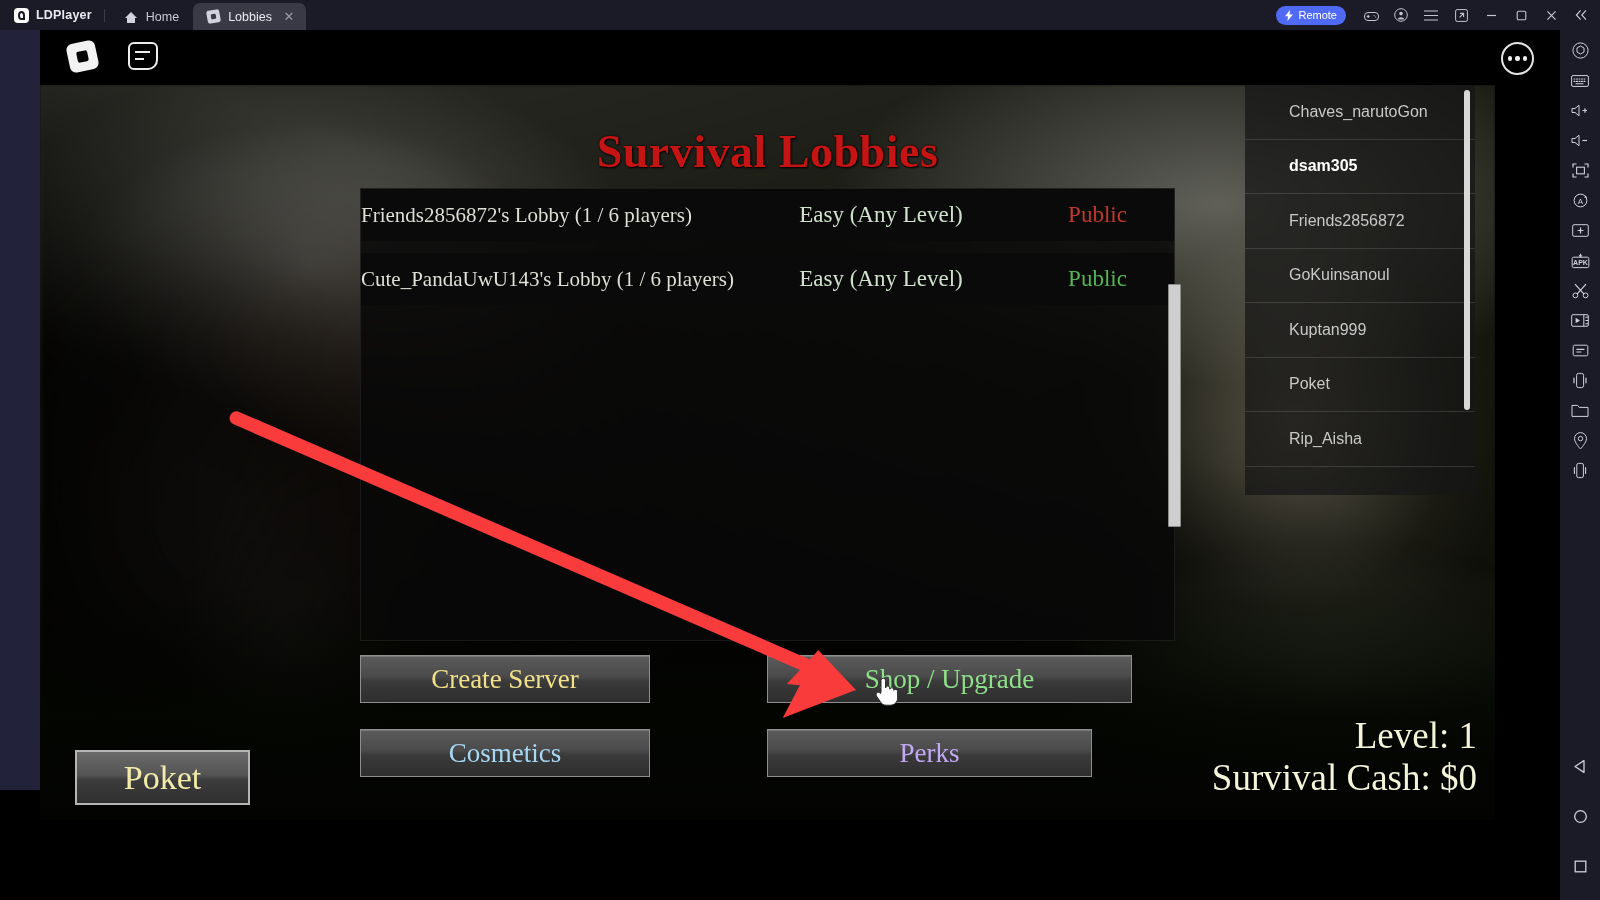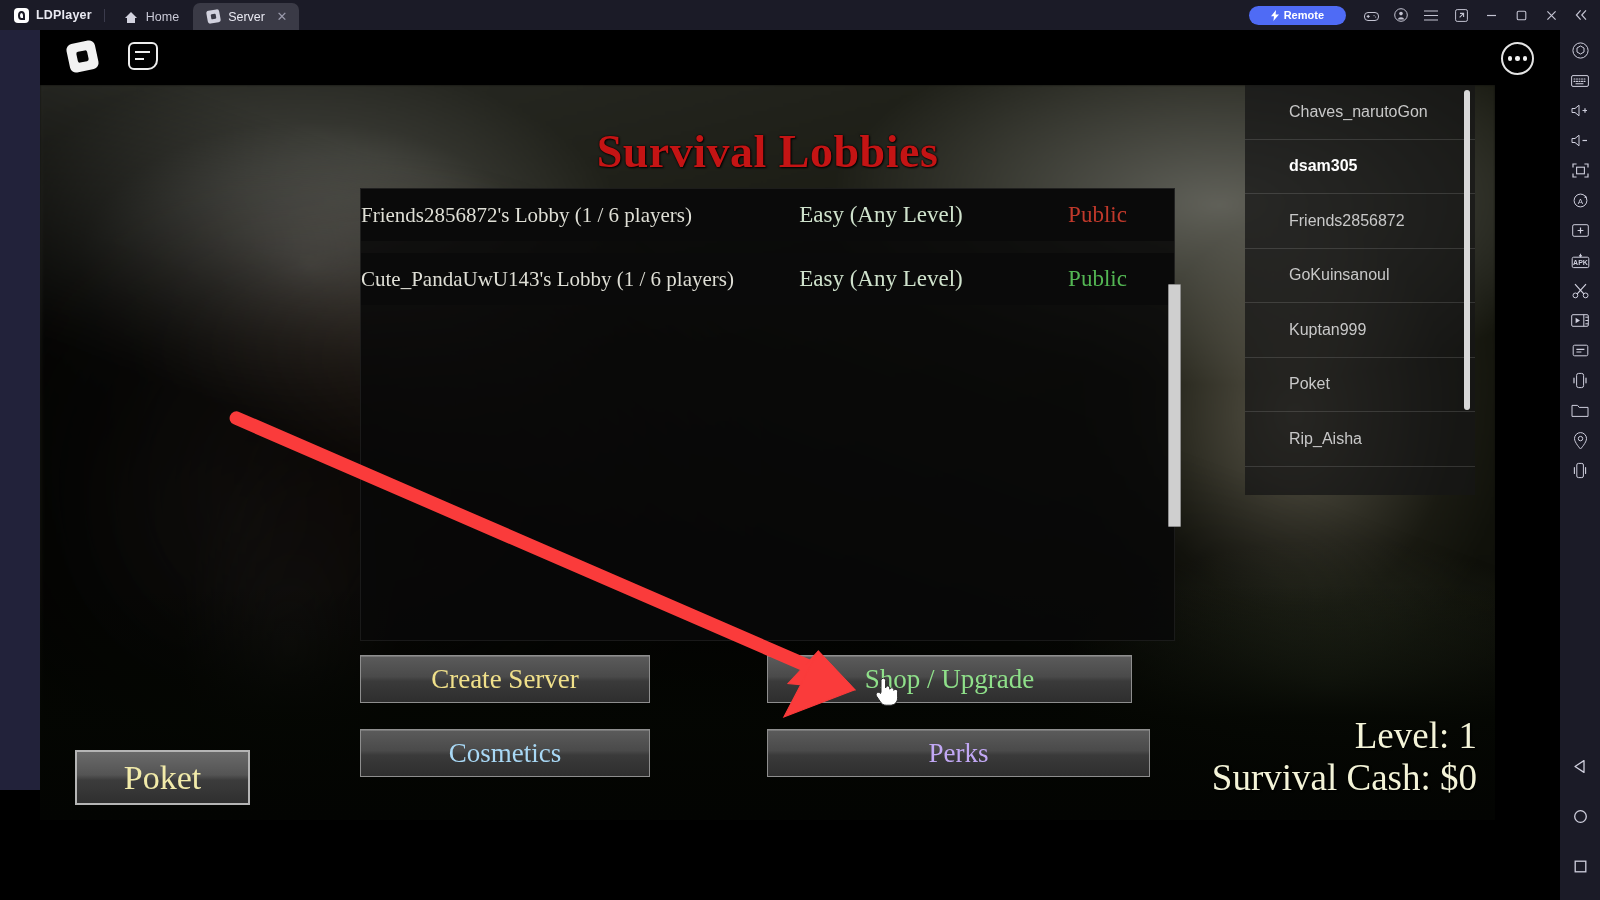--- a/index.html
+++ b/index.html
@@ -67,22 +67,22 @@
   .tab-close{
     position:absolute; right:10px; top:50%; transform:translateY(-50%);
     width:14px;height:14px; color:#9a9aab; font-size:13px; line-height:14px; text-align:center;
     cursor:pointer;
   }
   #win-right{
     margin-left:auto; display:flex; align-items:center; gap:0; height:30px; padding-right:4px;
   }
   #remote-btn{
     display:flex; align-items:center; gap:5px;
-    height:19px; padding:0 22px; border-radius:10px;
-    background:#4f6bf5; color:#fff; font-size:11px; font-weight:700;
+    height:19px; padding:0 9px; border-radius:10px;
+    background:#4f6bf5; color:#fff; font-size:11px; font-weight:400;
     margin-right:10px; cursor:pointer;
   }
   .bolt{ width:8px;height:11px; display:block; }
   .winico{
     width:30px;height:30px; display:flex; align-items:center; justify-content:center;
     color:#c4c4d2; cursor:pointer;
   }
   .winico svg{ display:block; }
 
   
@@ -192,21 +192,21 @@
     background:linear-gradient(to bottom,#5b5b5b 0%,#4a4a4a 45%,#3a3a3a 55%,#2e2e2e 100%);
     border:1px solid #8e8e8e;
     display:flex; align-items:center; justify-content:center;
     font-family:"Liberation Serif", serif; font-size:27px;
     cursor:pointer;
     box-shadow:inset 0 1px 0 rgba(255,255,255,.18);
   }
   #btn-create{ left:320px; top:570px; width:290px; color:#f0e08a; }
   #btn-shop  { left:727px; top:570px; width:365px; color:#8fe08a; }
   #btn-cosm  { left:320px; top:644px; width:290px; color:#a8d8f5; }
-  #btn-perks { left:727px; top:644px; width:383px; color:#c2a8f5; }
+  #btn-perks { left:727px; top:644px; width:325px; color:#c2a8f5; }
 
   #btn-exit{
     position:absolute; left:35px; top:665px; width:175px; height:55px;
     background:linear-gradient(to bottom,#6a6a6a 0%,#545454 45%,#3c3c3c 55%,#2f2f2f 100%);
     border:2px solid #b5b5b5;
     display:flex;align-items:center;justify-content:center;
     font-family:"Liberation Serif", serif; font-size:34px; color:#f2ebaa;
     cursor:pointer;
   }
 
@@ -288,21 +288,21 @@
     </div>
     <div id="brand-sep"></div>
 
     <div class="tab home">
       <span class="home-ico"></span>
       <span>Home</span>
     </div>
 
     <div class="tab active">
       <span class="rbx-ico"></span>
-      <span>Server</span>
+      <span>Lobbies</span>
       <span class="tab-close">✕</span>
     </div>
 
     <div id="win-right">
 
       <div id="remote-btn">
         <svg class="bolt" viewBox="0 0 8 11">
           <polygon points="5,0 0,6.2 3,6.2 2.4,11 8,4.6 4.6,4.6" fill="#fff"></polygon>
         </svg>
         <span>Remote</span>

